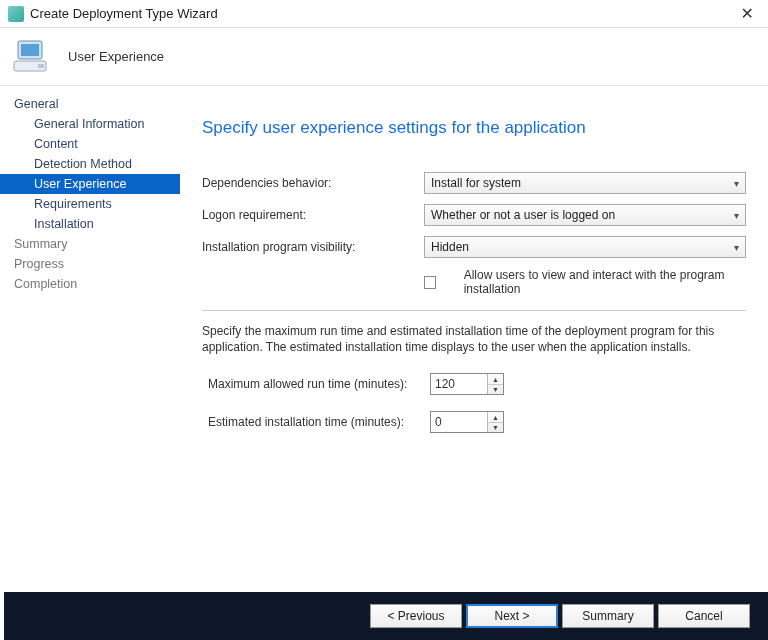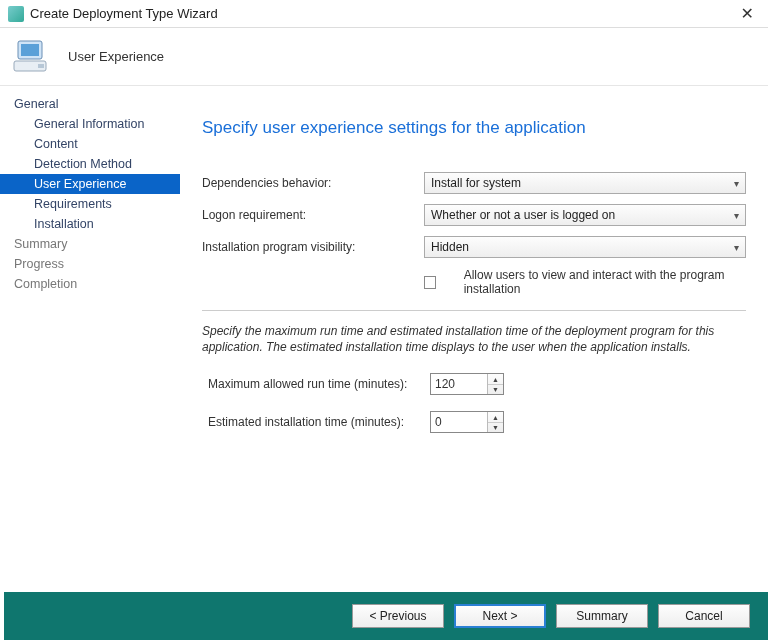--- a/index.html
+++ b/index.html
@@ -129,21 +129,20 @@
   .hr {
     border: none;
     border-top: 1px solid #ccc;
     margin: 4px 0 12px 0;
   }
   .desc {
     font-size: 12px;
     color: #333;
     line-height: 1.35;
     margin-bottom: 18px;
-    font-style: italic;
   }
   .numrow {
     display: flex;
     align-items: center;
     margin-bottom: 16px;
     margin-left: 6px;
   }
   .numrow .form-label { width: 222px; }
   .spinner {
     width: 74px;
@@ -177,23 +176,23 @@
     line-height: 1;
   }
   .spinner .arrow:first-child { border-bottom: 1px solid #ccc; }
   .footer {
     position: absolute;
     left: 4px; right: 0; bottom: 0;
     height: 48px;
     display: flex;
     align-items: center;
     justify-content: flex-end;
-    gap: 10px;
+    gap: 4px;
     padding: 0 18px;
-    background: #0f766e;
+    background: #0f172a;
   }
   .btn {
     min-width: 92px;
     height: 24px;
     border: 1px solid #999;
     background: linear-gradient(#fdfdfd,#eee);
     font-size: 12px;
     display: flex;
     align-items: center;
     justify-content: center;

